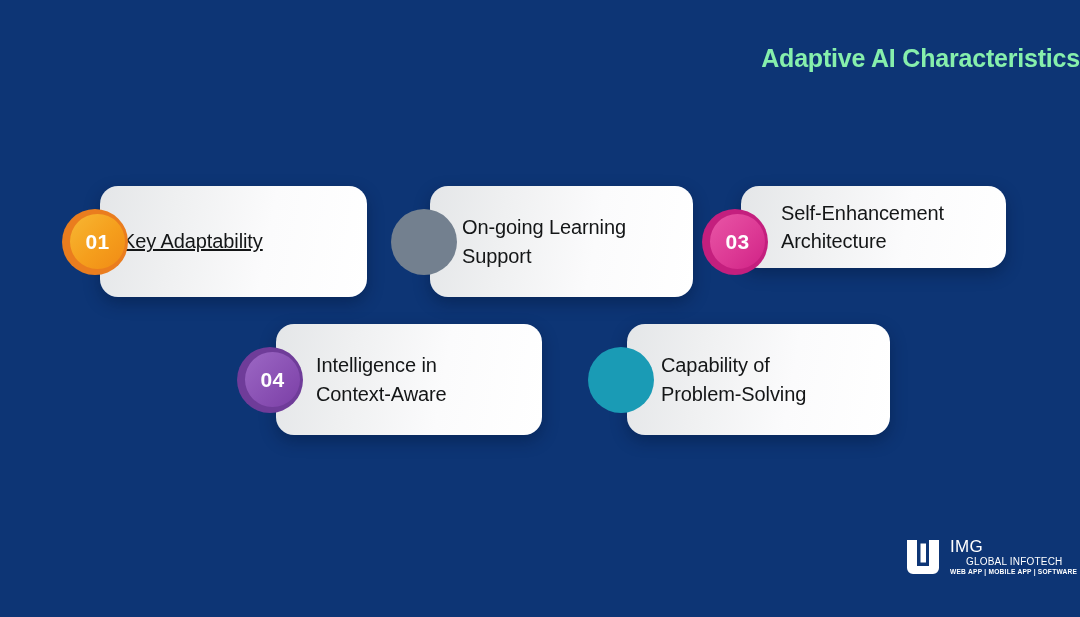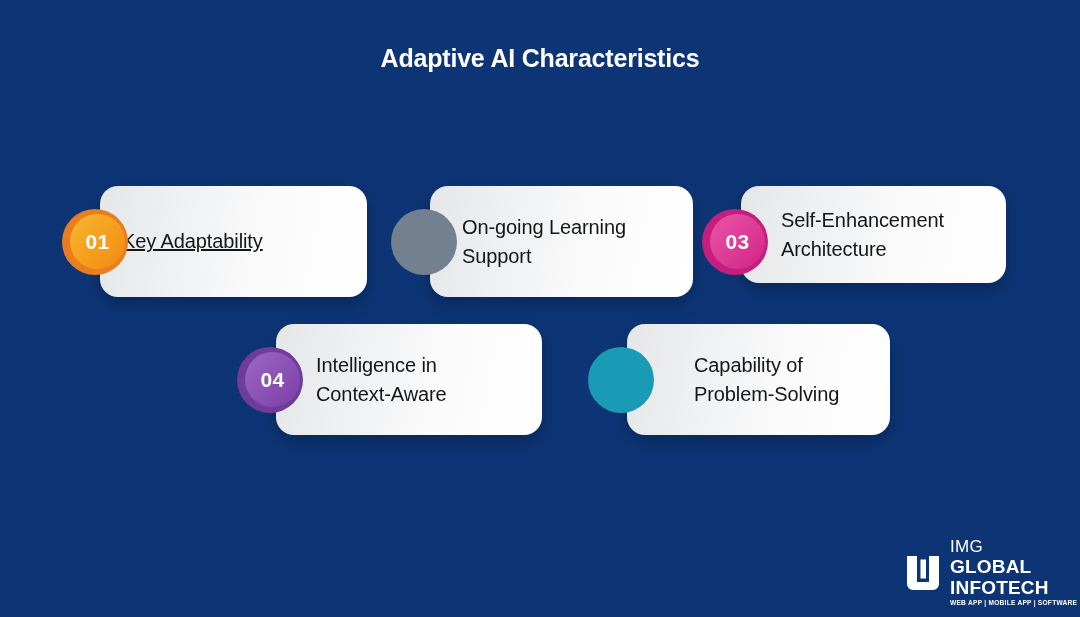--- a/index.html
+++ b/index.html
@@ -21,22 +21,22 @@
     inset: 0;
     background: #0d3575;
   }
 
   
   #page-title {
     position: absolute;
     top: 44px;
     left: 0;
     width: 1080px;
-    text-align: center;
-    color: #ffffff;
+    text-align: right;
+    color: #86efac;
     font-size: 25px;
     font-weight: bold;
     letter-spacing: -0.2px;
   }
 
   
   .card {
     position: absolute;
     border-radius: 18px;
     background: linear-gradient(100deg, #e4e6e8 0%, #eff0f1 28%, #fbfbfc 62%, #ffffff 100%);
@@ -103,24 +103,25 @@
   #logo-img {
     color: #ffffff;
     font-size: 17px;
     font-weight: normal;
     line-height: 1.04;
     letter-spacing: 0.3px;
   }
 
   #logo-global {
     color: #ffffff;
-    font-size: 19px;
-    font-weight: bold;
+    font-size: 10px;
+    font-weight: normal;
     line-height: 1.12;
     letter-spacing: 0.2px;
+    margin-left: 16px;
   }
 
   #logo-tagline {
     color: #ffffff;
     font-size: 6.6px;
     font-weight: bold;
     line-height: 1.3;
     letter-spacing: 0.25px;
     margin-top: 1px;
   }
@@ -140,42 +141,42 @@
               background:linear-gradient(135deg,#f7b733 0%,#f59e1c 55%,#f08b15 100%);">
     <span class="badge-num">01</span>
   </div>
 
   <div class="card" style="left:430px; top:186px; width:263px; height:111px;">
     <span class="card-label" style="margin-left:32px;">On-going Learning
 Support</span>
   </div>
   <div class="badge-outer" style="left:391px; top:209px; width:66px; height:66px; background:#73808f;"></div>
 
-  <div class="card" style="left:741px; top:186px; width:265px; height:97px;">
+  <div class="card" style="left:741px; top:186px; width:265px; height:82px;">
     <span class="card-label" style="margin-left:40px;">Self-Enhancement
 Architecture</span>
   </div>
   <div class="badge-outer" style="left:702px; top:209px; width:66px; height:66px; background:#c41f7e;"></div>
   <div class="badge" style="left:710px; top:214px; width:55px; height:55px;
               background:linear-gradient(135deg,#e856a6 0%,#dd3a95 55%,#d02286 100%);">
     <span class="badge-num">03</span>
   </div>
 
   <div class="card" style="left:276px; top:324px; width:266px; height:111px;">
     <span class="card-label" style="margin-left:40px;">Intelligence in
 Context-Aware</span>
   </div>
   <div class="badge-outer" style="left:237px; top:347px; width:66px; height:66px; background:#6f3c99;"></div>
   <div class="badge" style="left:245px; top:352px; width:55px; height:55px;
               background:linear-gradient(135deg,#9c68c4 0%,#8a51b4 55%,#7b3fa6 100%);text-align:center;">
     <span class="badge-num">04</span>
   </div>
 
   <div class="card" style="left:627px; top:324px; width:263px; height:111px;">
-    <span class="card-label" style="margin-left:67px;">Capability of
+    <span class="card-label" style="margin-left:34px;">Capability of
 Problem-Solving</span>
   </div>
   <div class="badge-outer" style="left:588px; top:347px; width:66px; height:66px; background:#1a9bb5;"></div>
 
   <div id="logo">
     <svg id="logo-mark" viewBox="0 0 36 38">
       <path d="M2 2 H12 V28 H24 V2 H34 V30 A6 6 0 0 1 28 36 H8 A6 6 0 0 1 2 30 Z" fill="#ffffff"></path>
       <rect x="15.5" y="5.5" width="5.5" height="19" fill="#ffffff"></rect>
     </svg>
     <div id="logo-text">

